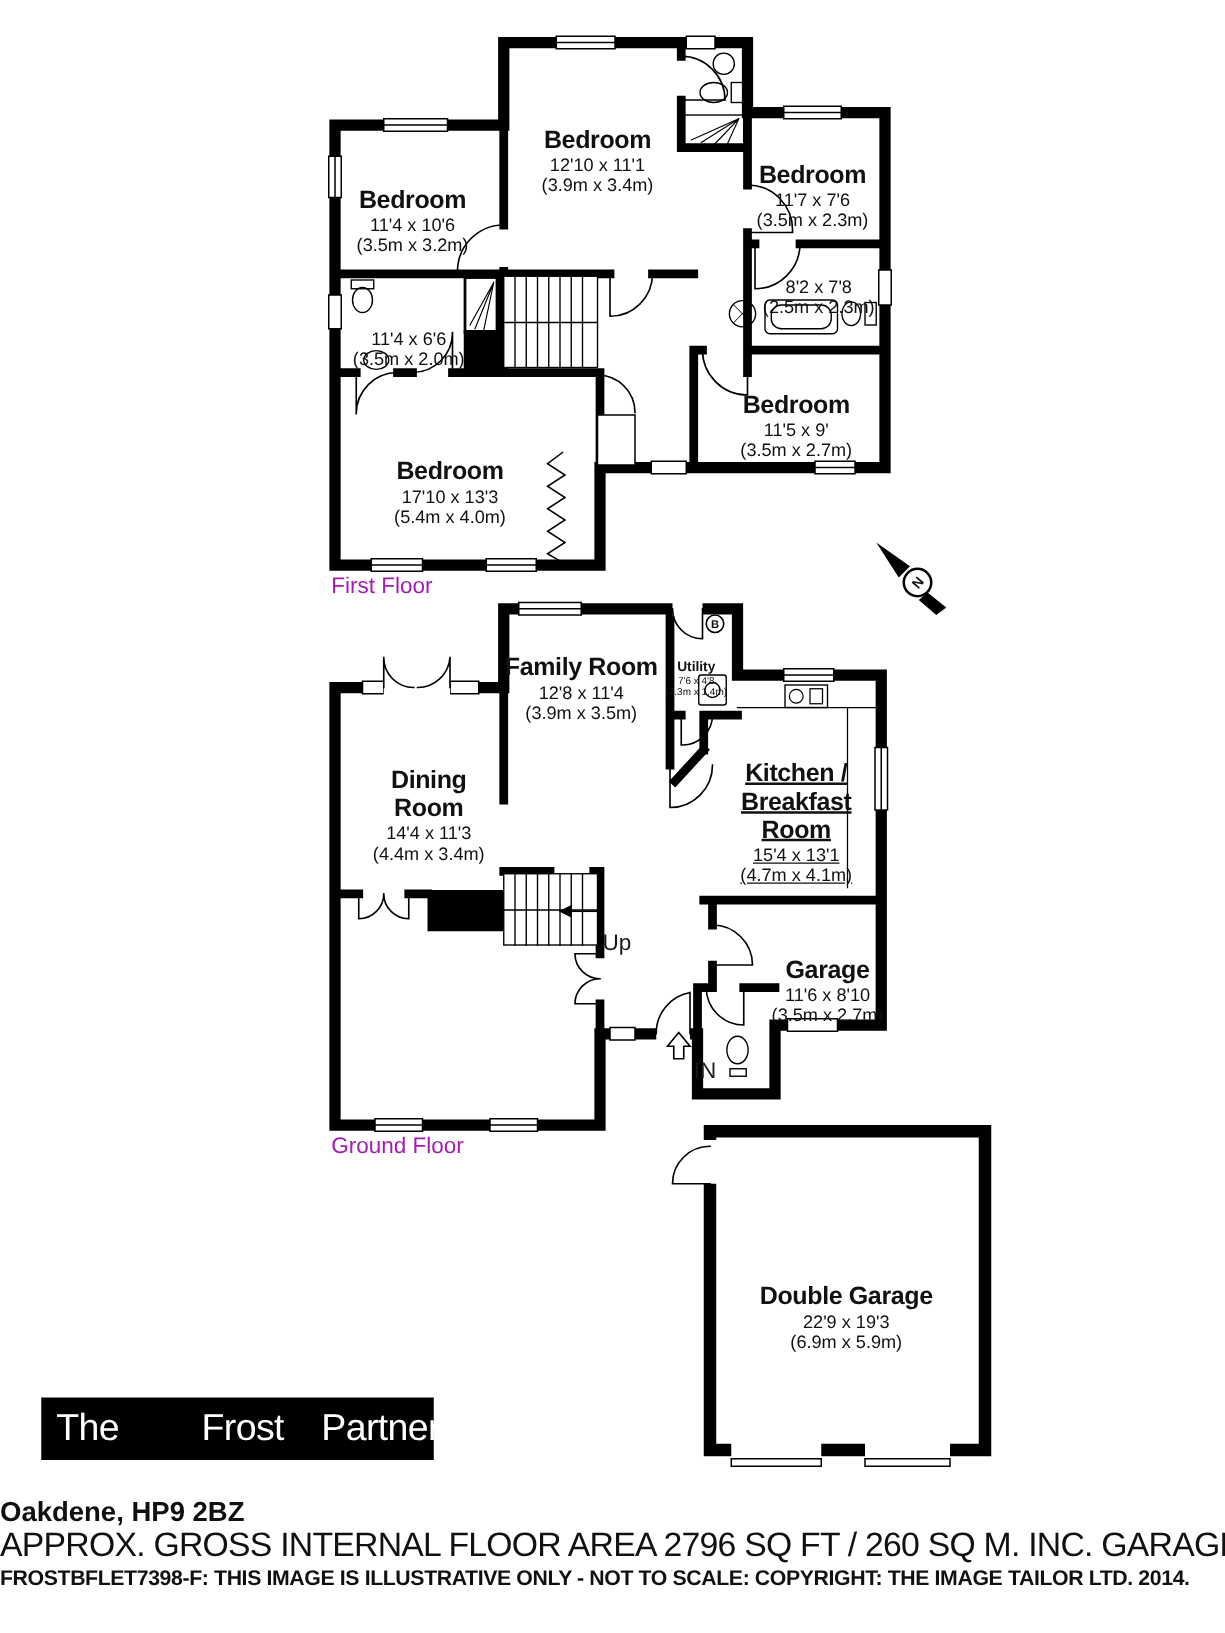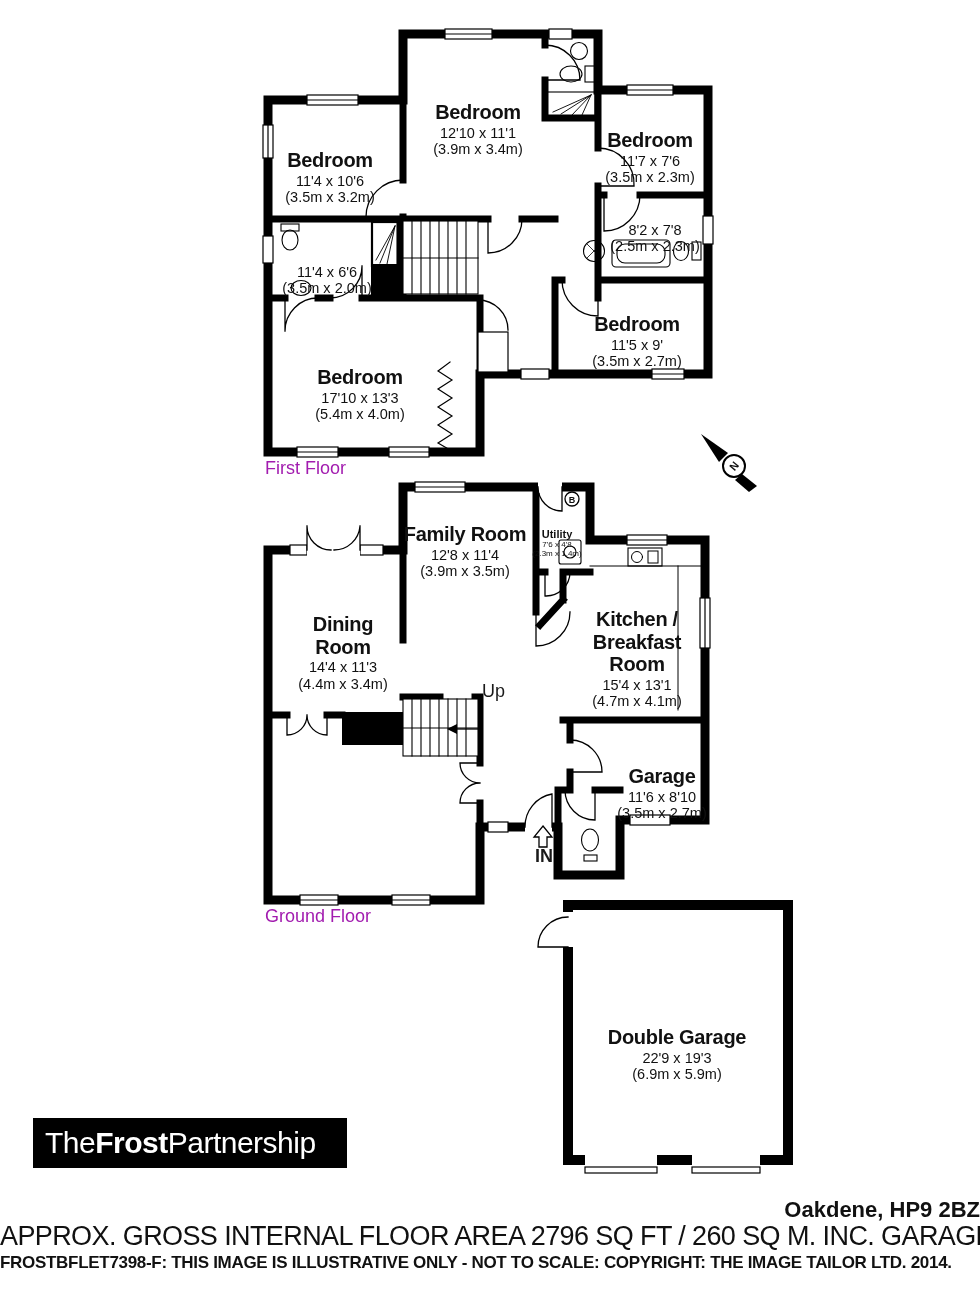--- a/index.html
+++ b/index.html
@@ -8,26 +8,26 @@
   #plan-svg{position:absolute;left:0;top:0;}
   .room{position:absolute;text-align:center;line-height:1.13;color:#111;margin-top:23px;}
   .room .nm{display:block;font-weight:bold;font-size:20px;letter-spacing:-0.3px;}
   .room .ft{display:block;font-size:14.5px;margin-top:1px;}
   .room .mm{display:block;font-size:14.5px;}
   .room.small .nm{font-size:11px;letter-spacing:0;}
   .room.small .ft{font-size:8px;margin-top:0;}
   .room.small .mm{font-size:8px;}
   .floor-label{position:absolute;font-size:18px;color:#a21caf;}
   .tiny-label{position:absolute;font-size:18px;color:#1a1a1a;}
-  .bold{font-weight:bold;}
+  .bold{font-weight:normal;margin-left:20px;}
   #logo{position:absolute;left:33px;top:1118px;width:314px;height:50px;background:#000;
         color:#fff;display:flex;align-items:center;padding-left:12px;box-sizing:border-box;
-        font-size:30px;letter-spacing:-0.5px;white-space:nowrap;}
-  #logo .lf{font-weight:bold;}
-  #footer-title{position:absolute;left:0;top:1197px;width:980px;text-align:right;
+        font-size:30px;letter-spacing:-0.5px;white-space:nowrap;gap:30px;}
+  #logo .lf{font-weight:normal;margin-left:36px;}
+  #footer-title{position:absolute;left:0;top:1197px;width:980px;text-align:left;
         font-size:22px;font-weight:bold;}
   #footer-area{position:absolute;left:0;top:1221px;width:980px;text-align:center;
         font-size:27px;letter-spacing:-0.6px;white-space:nowrap;}
   #footer-disclaimer{position:absolute;left:0;top:1253px;width:807px;text-align:center;
         font-size:17px;font-weight:bold;letter-spacing:-0.3px;white-space:nowrap;}
 </style>
 </head>
 <body>
 
 <div id="stage">
@@ -271,39 +271,39 @@
   <div class="room small" style="left:524px;top:505px;width:66px;">
     <span class="nm">Utility</span>
     <span class="ft">7'6 x 4'8</span>
     <span class="mm">(2.3m x 1.4m)</span>
   </div>
   <div class="room" style="left:298px;top:590px;width:90px;">
     <span class="nm">Dining Room</span>
     <span class="ft">14'4 x 11'3</span>
     <span class="mm">(4.4m x 3.4m)</span>
   </div>
-  <div class="room" style="left:582px;top:585px;width:110px;">
+  <div class="room" style="left:582px;top:585px;width:110px;text-decoration:underline;">
     <span class="nm">Kitchen / Breakfast Room</span>
     <span class="ft">15'4 x 13'1</span>
     <span class="mm">(4.7m x 4.1m)</span>
   </div>
   <div class="room" style="left:587px;top:742px;width:150px;">
     <span class="nm">Garage</span>
     <span class="ft">11'6 x 8'10</span>
     <span class="mm">(3.5m x 2.7m)</span>
   </div>
   <div class="room" style="left:597px;top:1003px;width:160px;">
     <span class="nm">Double Garage</span>
     <span class="ft">22'9 x 19'3</span>
     <span class="mm">(6.9m x 5.9m)</span>
   </div>
 
   <div class="floor-label" style="left:265px;top:458px;">First Floor</div>
   <div class="floor-label" style="left:265px;top:906px;">Ground Floor</div>
-  <div class="tiny-label" style="left:482px;top:681px;">Up</div>
+  <div class="tiny-label" style="left:482px;top:744px;">Up</div>
   <div class="tiny-label bold" style="left:527px;top:846px;width:34px;text-align:center;">IN</div>
 
   <div id="logo">
     <span>The</span>
       <span class="lf">Frost</span>
       <span>Partnership</span>
   </div>
 
   <div id="footer-title">Oakdene, HP9 2BZ</div>
   <div id="footer-area">APPROX. GROSS INTERNAL FLOOR AREA 2796 SQ FT / 260 SQ M. INC. GARAGE</div>

